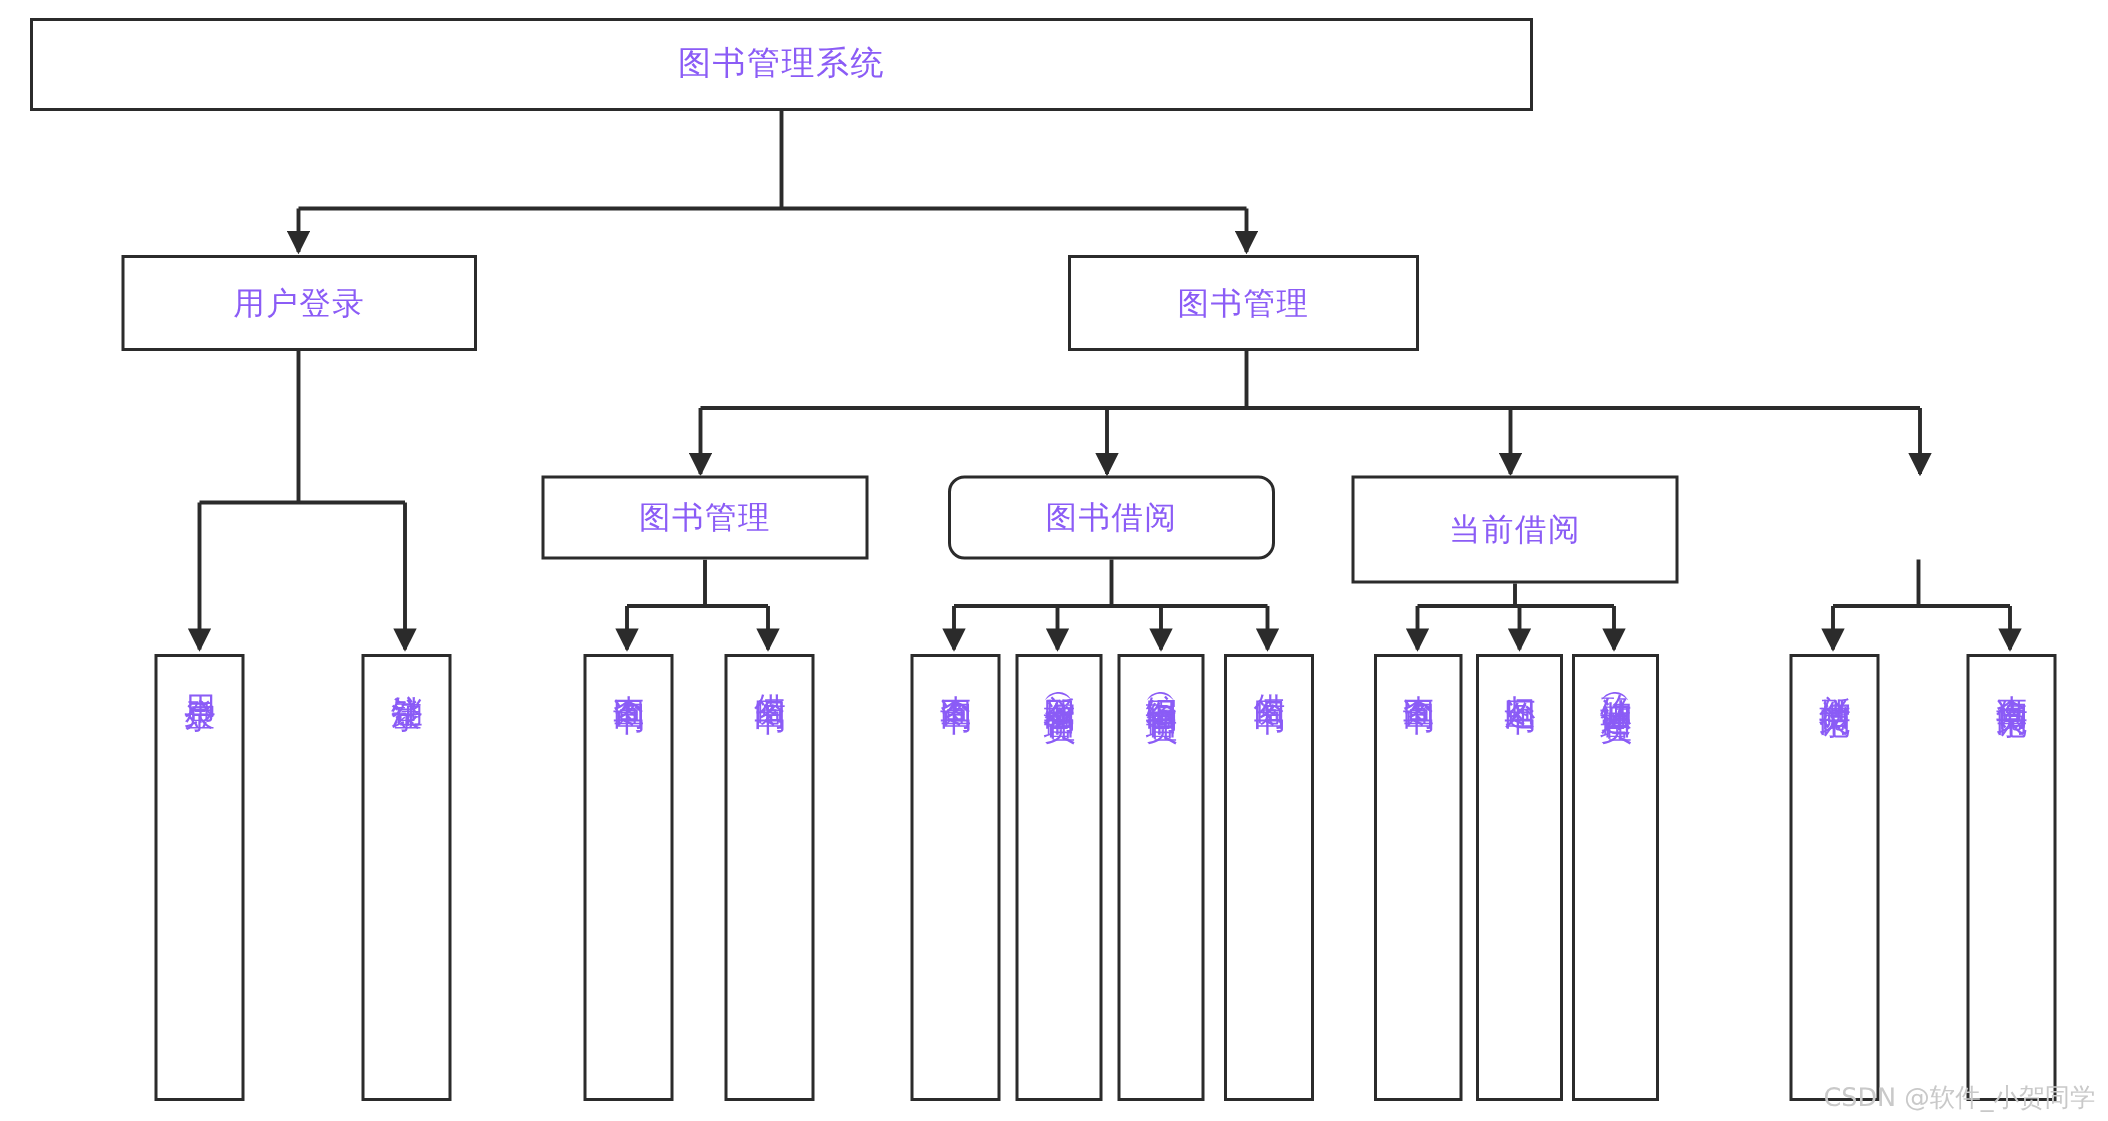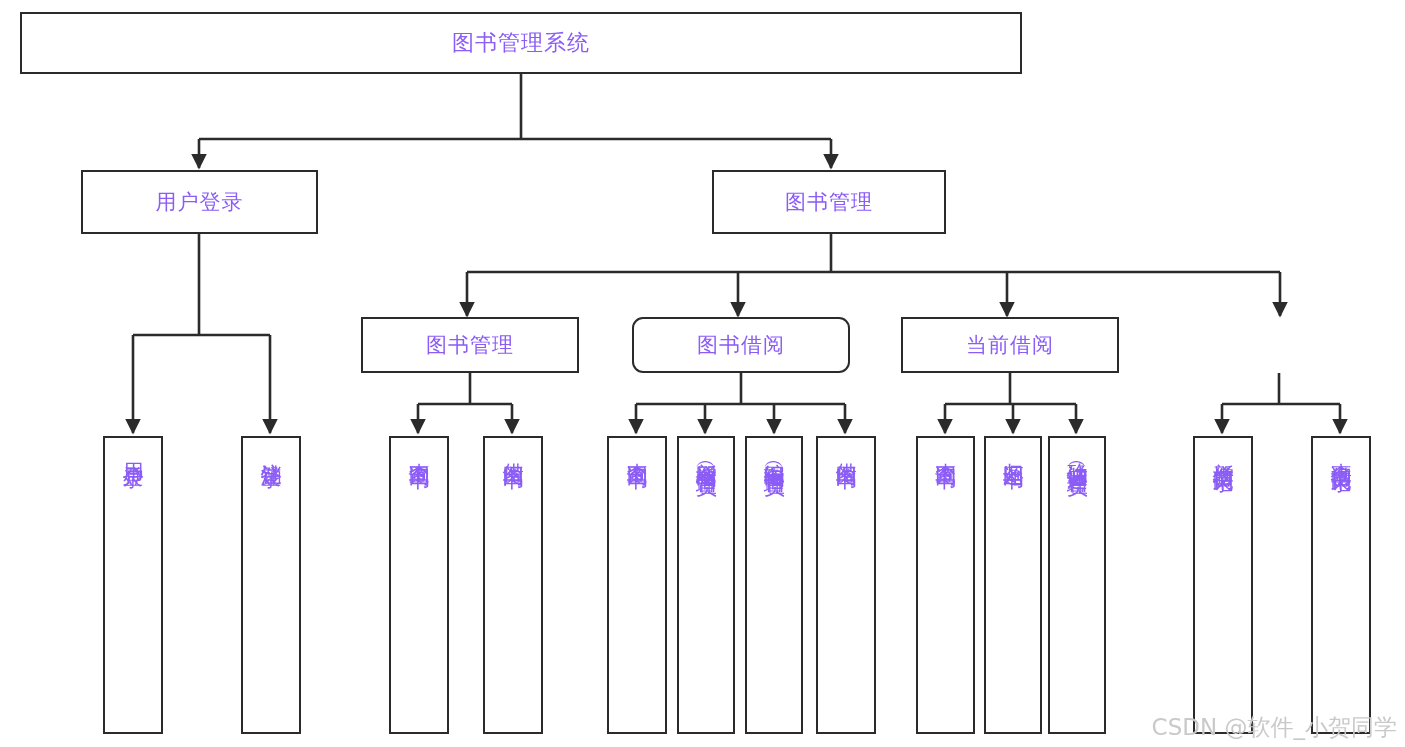--- a/index.html
+++ b/index.html
@@ -60,21 +60,21 @@
     font-size: 21px;
     line-height: 1.08;
     letter-spacing: 2px;
     white-space: normal;
     max-height: 284px;
   }
   .watermark {
     position: absolute;
     right: 8px;
     bottom: 4px;
-    font-size: 23px;
+    font-size: 17px;
     color: #c9c9c9;
     z-index: 5;
     white-space: nowrap;
     font-family: "DejaVu Sans", "Liberation Sans", sans-serif;
   }
 </style>
 </head>
 <body>
 
 <div id="canvas">
@@ -139,21 +139,21 @@
   <div class="node h" style="left:712px; top:170px; width:234px; height:64px;">
     <span class="node-label">图书管理</span>
   </div>
 
   <div class="node h" style="left:361px; top:317px; width:218px; height:56px;">
     <span class="node-label">图书管理</span>
   </div>
   <div class="node h" style="left:632px; top:317px; width:218px; height:56px;border-radius:11px;">
     <span class="node-label">图书借阅</span>
   </div>
-  <div class="node h" style="left:901px; top:317px; width:218px; height:56px;">
+  <div class="node h" style="left:901px; top:317px; width:218px; height:72px;">
     <span class="node-label">当前借阅</span>
   </div>
 
   <div class="node v" style="left:103px; top:436px; width:60px; height:298px;">
     <span class="node-label">用户登录</span>
   </div>
   <div class="node v" style="left:241px; top:436px; width:60px; height:298px;">
     <span class="node-label">注销登录</span>
   </div>
 

